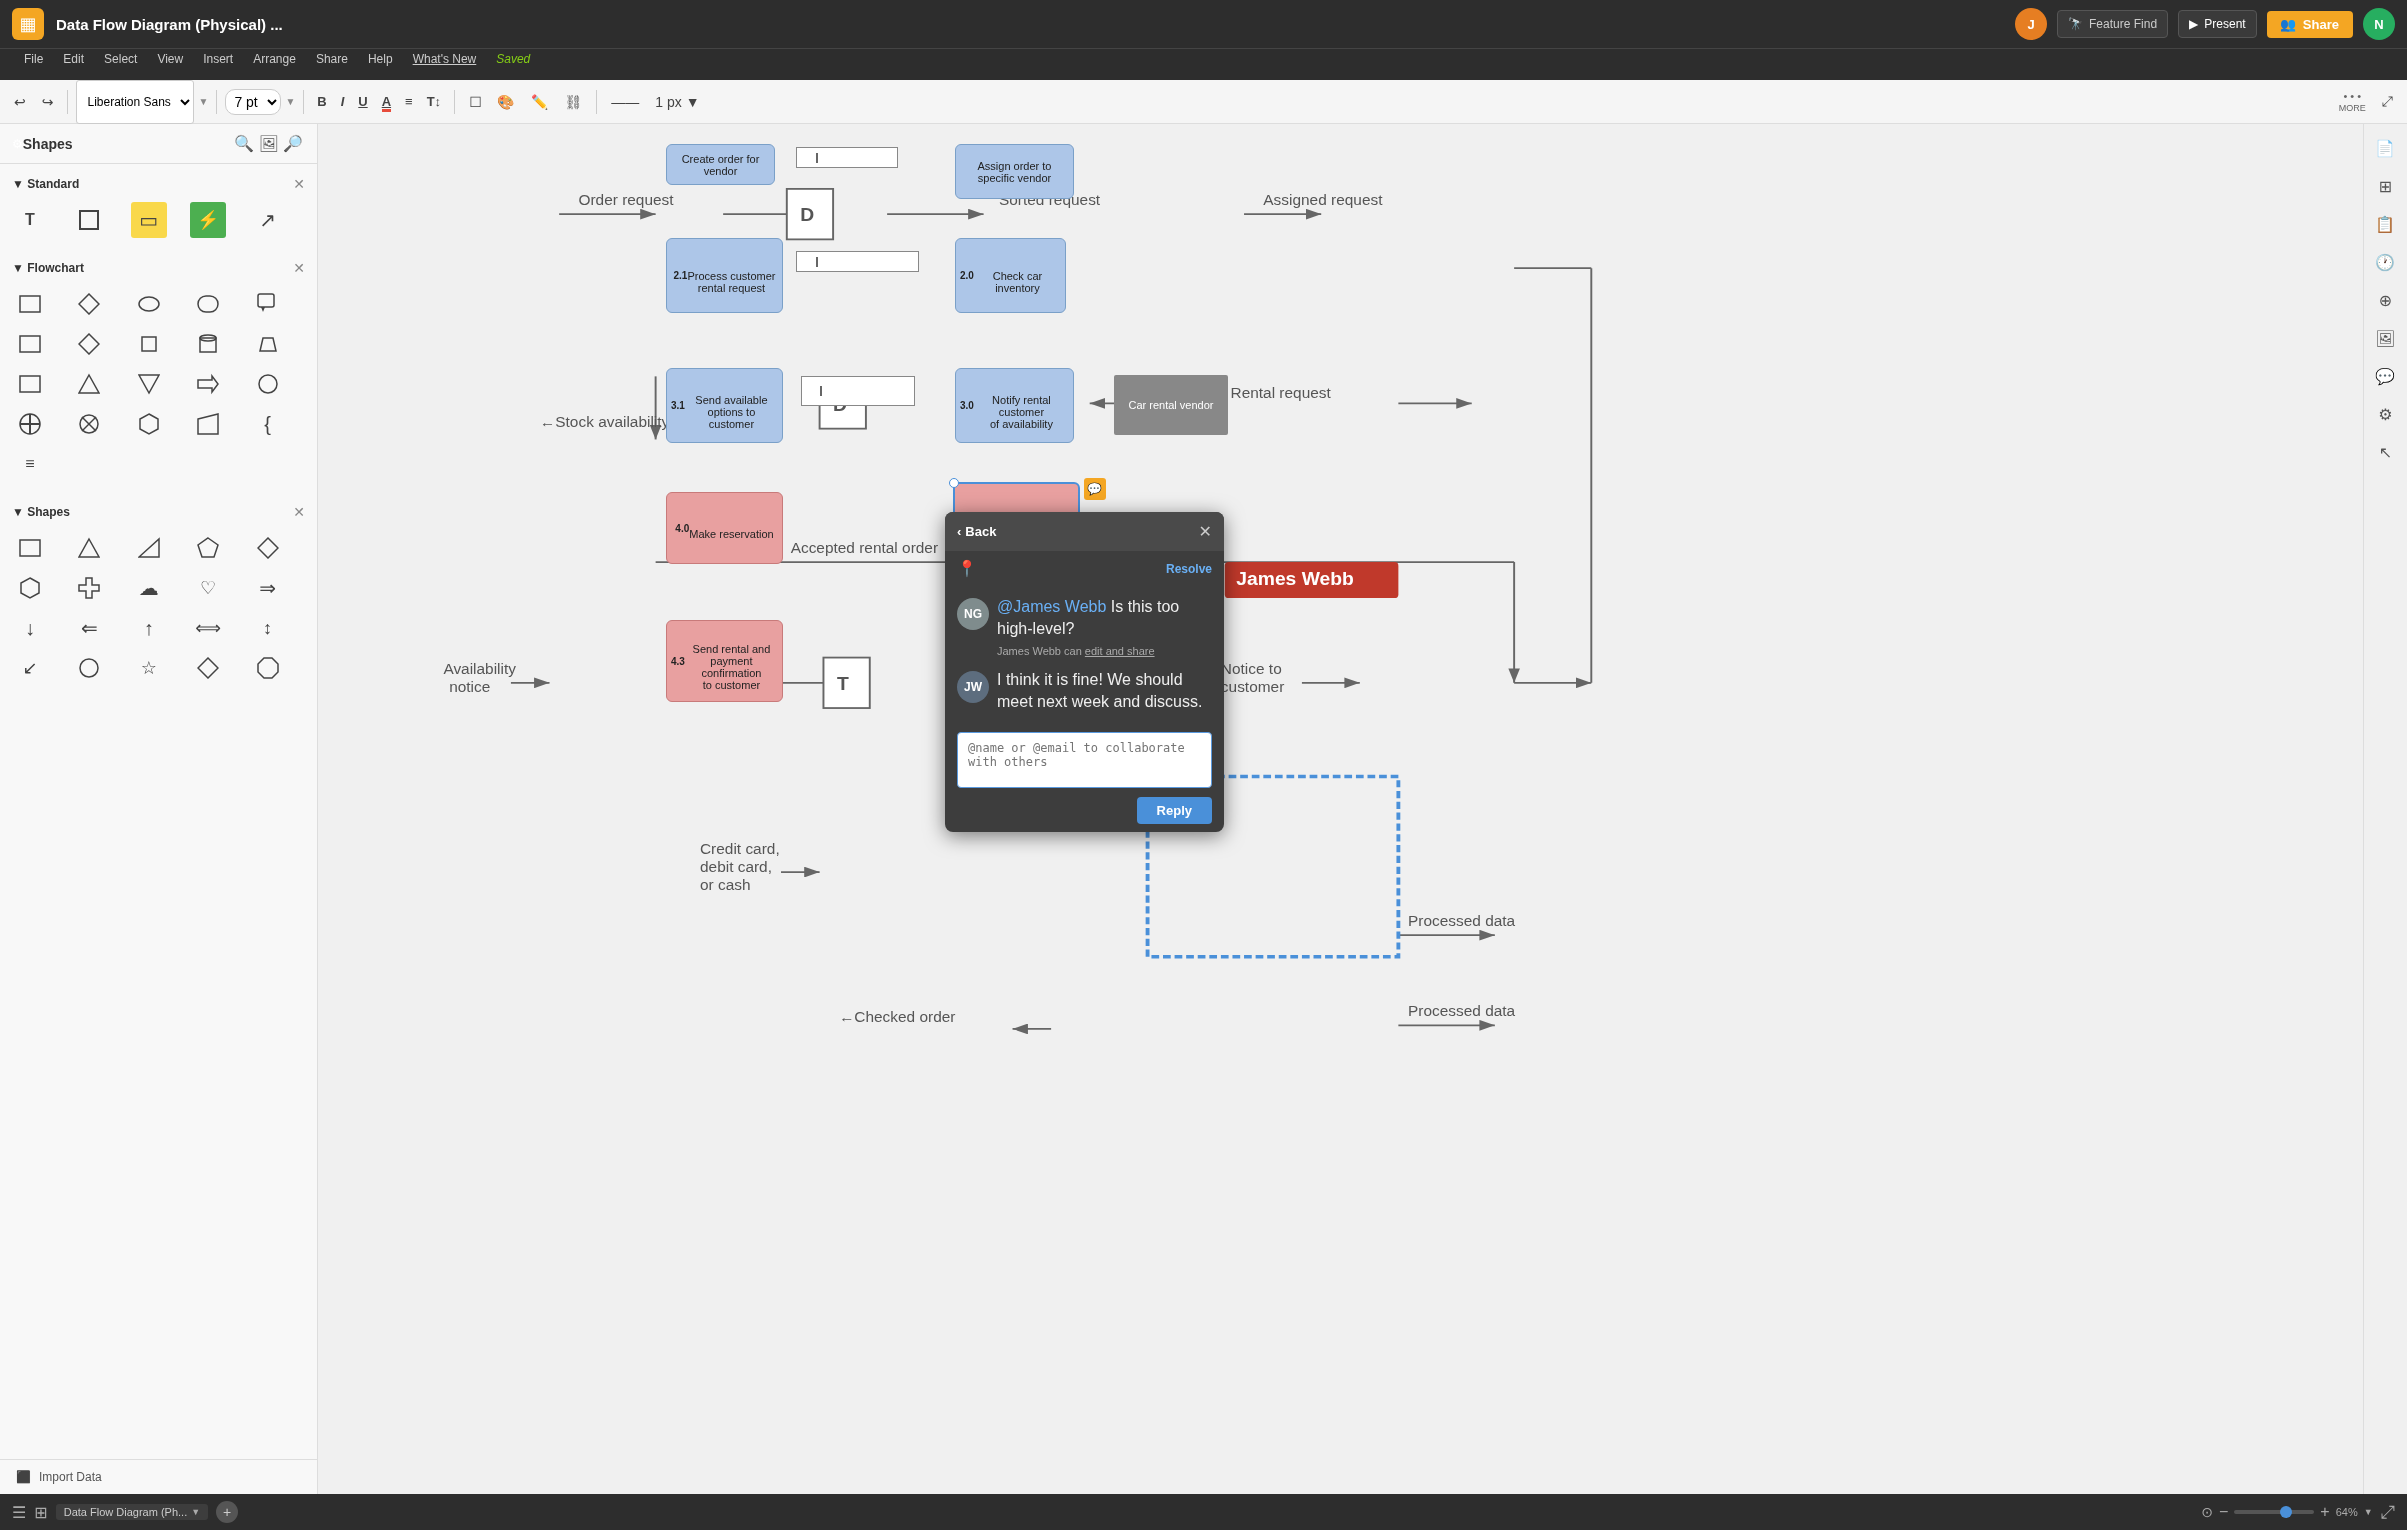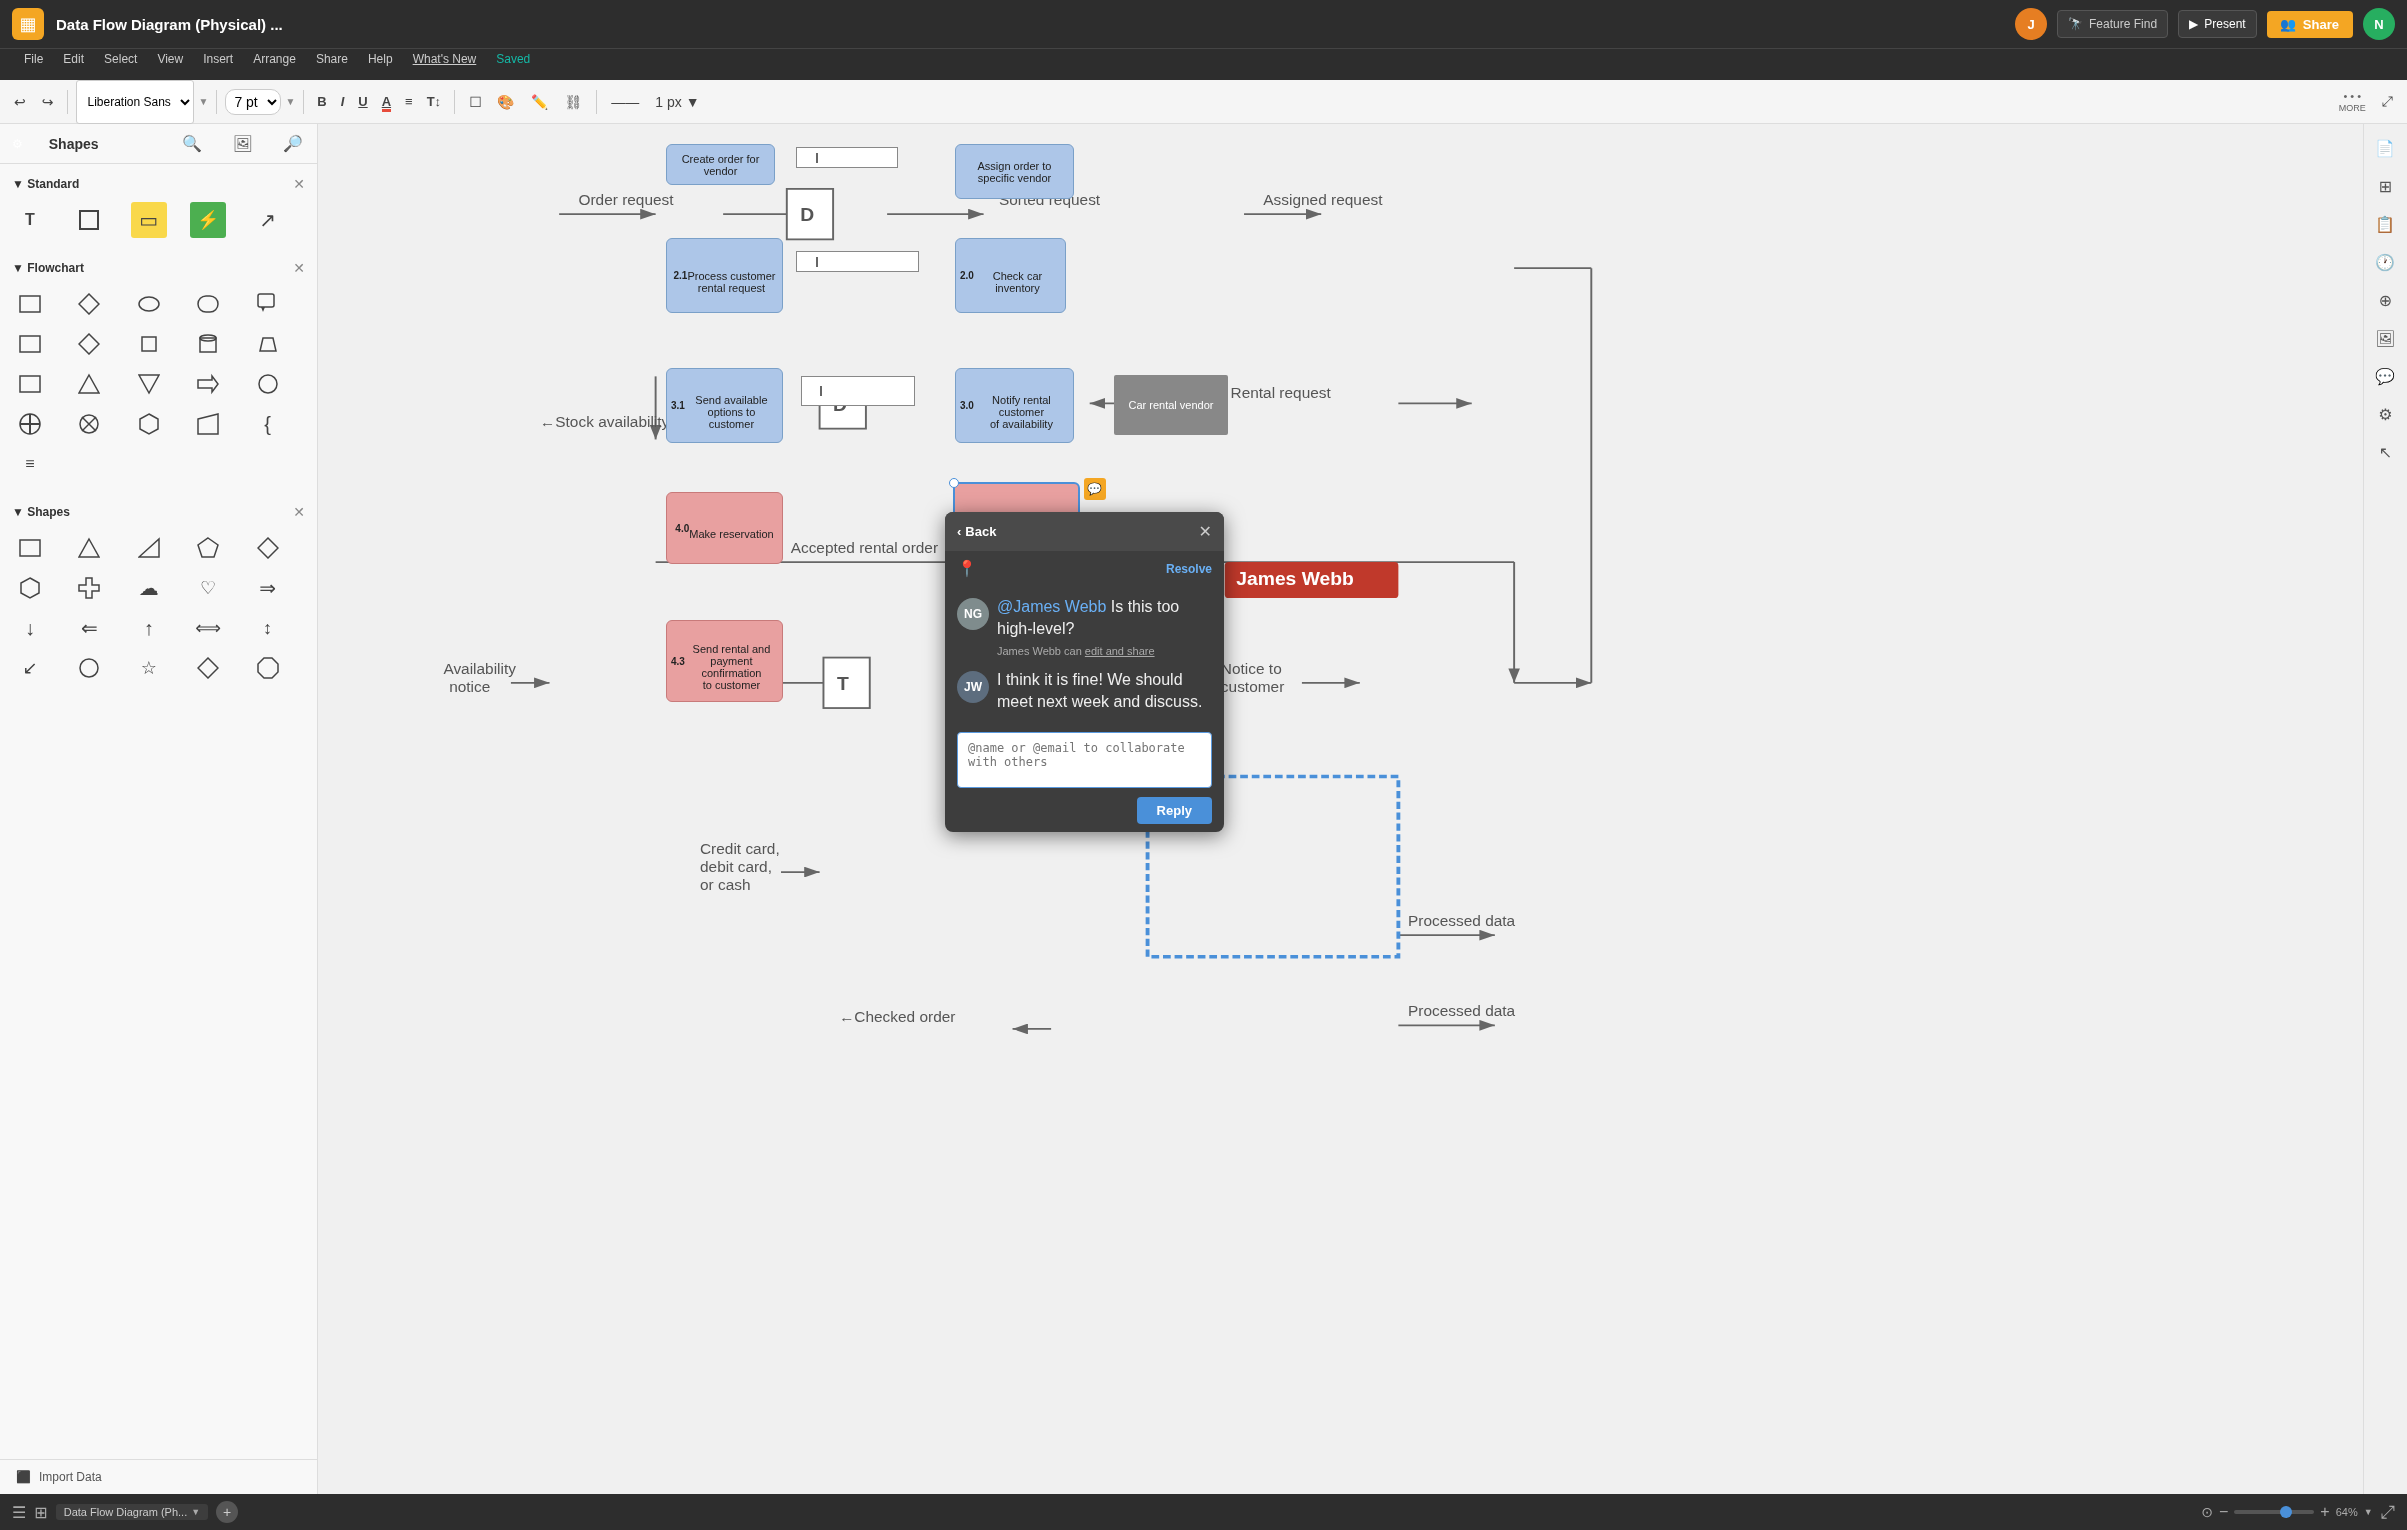--- a/index.html
+++ b/index.html
@@ -34,21 +34,21 @@
     .font-select { padding: 13px 6px; border: 1px solid #ccc; border-radius: 3px; font-size: 12px; background: #fff; cursor: pointer; }
     .size-select { padding: 3px 4px; border: 1px solid #ccc; border-radius: 10px; font-size: 14px; background: #fff; width: 56px; cursor: pointer; }
     .toolbar-icon-btn { background: none; border: none; cursor: pointer; padding: 4px 5px; font-size: 13px; font-weight: bold; color: #444; border-radius: 3px; }
     #more-btn { margin-left: auto; font-size: 11px; color: #666; cursor: pointer; display: flex; flex-direction: column; align-items: center; gap: 1px; }
 
     
     #main { display: flex; flex: 1; overflow: hidden; }
 
     
     #left-panel { width: 318px; background: #f8f8f8; border-right: 1px solid #ddd; display: flex; flex-direction: column; flex-shrink: 0; }
-    #shapes-header { display: flex; align-items: center; padding: 8px 12px; border-bottom: 1px solid #ddd; gap: 26px; }
+    #shapes-header { display: flex; align-items: center; padding: 8px 12px; border-bottom: 1px solid #ddd; gap: 0; }
     #shapes-title { font-size: 14px; font-weight: bold; color: #333; flex: 1; }
     .panel-icon-btn { background: none; border: none; cursor: pointer; font-size: 16px; color: #555; padding: 2px; }
     #shapes-content { flex: 1; overflow-y: auto; padding: 8px; }
 
     .shape-section { margin-bottom: 12px; }
     .section-header { display: flex; align-items: center; justify-content: space-between; padding: 4px 4px; cursor: pointer; }
     .section-title { font-size: 12px; font-weight: bold; color: #333; }
     .section-close { font-size: 14px; color: #888; cursor: pointer; }
     .shapes-grid { display: grid; grid-template-columns: repeat(5, 1fr); gap: 4px; padding: 6px 4px; }
     .shape-item { width: 36px; height: 36px; display: flex; align-items: center; justify-content: center; cursor: pointer; border-radius: 3px; font-size: 18px; color: #444; }
@@ -142,21 +142,21 @@
 <div id="menubar">
   <span class="menu-item">File</span>
   <span class="menu-item">Edit</span>
   <span class="menu-item">Select</span>
   <span class="menu-item">View</span>
   <span class="menu-item">Insert</span>
   <span class="menu-item">Arrange</span>
   <span class="menu-item">Share</span>
   <span class="menu-item">Help</span>
   <span class="menu-item underlined">What's New</span>
-  <span class="menu-item" style="color:#14b8a6;">Saved</span>
+  <span class="menu-item" style="color:#84cc16;font-style:italic;">Saved</span>
 </div>
 
 <div id="toolbar">
   <button class="toolbar-btn" title="Undo">↩</button>
   <button class="toolbar-btn" title="Redo">↪</button>
   <div class="toolbar-sep"></div>
   <select class="font-select">
     <option>Liberation Sans</option>
   </select>
   <span style="font-size:10px;color:#888;">▼</span>

